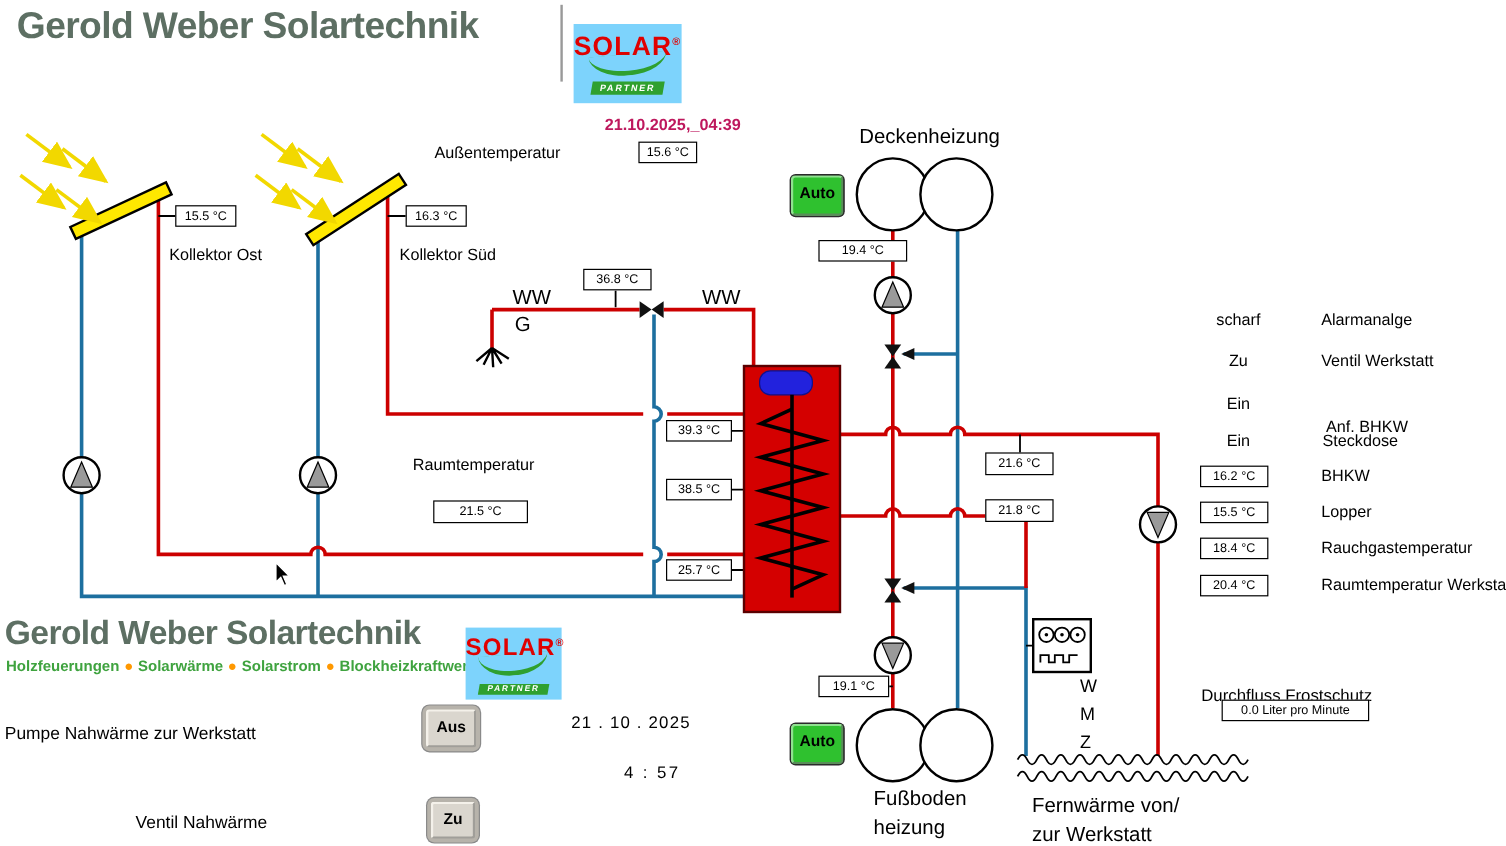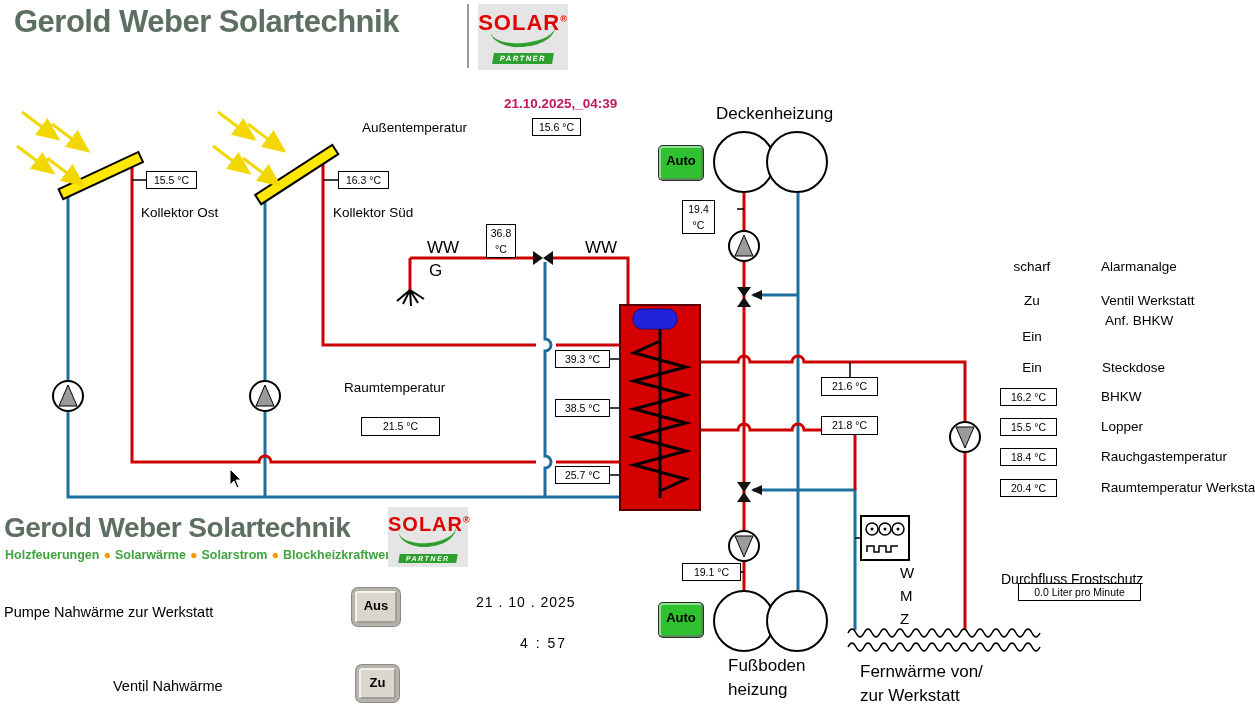--- a/index.html
+++ b/index.html
@@ -10,21 +10,21 @@
   .big{font-size:17px;}
   .med{font-size:13.5px;}
   .sm{font-size:14px;}
   .tbox{position:absolute;background:#fff;border:1px solid #000;font-size:10.5px;
         line-height:16px;text-align:center;z-index:4;box-sizing:border-box;padding:0 2px;}
   .brand-title{position:absolute;font-weight:bold;color:#5d6f63;letter-spacing:-0.5px;
         white-space:nowrap;z-index:3;}
   .tagline{position:absolute;font-weight:bold;color:#3fa33f;white-space:nowrap;z-index:3;}
   .tagline .dot{color:#ff9800;margin:0 4px;}
   .divider{position:absolute;background:#999;z-index:3;}
-  .badge{position:absolute;background:#e5e5e5;text-align:center;z-index:3;}
+  .badge{position:absolute;background:#7dd3fc;text-align:center;z-index:3;margin-top:16px;}
   .badge-solar{color:#e00000;font-weight:800;line-height:1;letter-spacing:1px;}
   .badge-reg{font-size:9px;vertical-align:super;}
   .badge-swoosh{width:72%;height:14px;margin:-5px auto 0;border-bottom:4px solid #2fa02f;
         border-radius:0 0 50% 50% / 0 0 100% 100%;transform:rotate(-5deg);}
   .badge-partner{display:inline-block;background:#2fa02f;color:#fff;font-weight:bold;
         letter-spacing:1.5px;padding:1px 7px;margin-top:2px;transform:skewX(-10deg);}
   .auto-btn{position:absolute;width:40px;height:30px;background:#2fc12f;
         border:2px outset #90e190;border-radius:4px;box-shadow:0 0 0 1px #2a2a2a;
         font-size:13px;font-weight:bold;color:#000;text-align:center;line-height:26px;
         z-index:4;cursor:pointer;}
@@ -183,42 +183,42 @@
   <div class="tbox" style="left:532px;top:118px;width:49px;">15.6 °C</div>
 
   <div class="tbox" style="left:146px;top:171px;width:51px;">15.5 °C</div>
   <div class="lbl med" style="left:141px;top:205px;">Kollektor Ost</div>
   <div class="tbox" style="left:338px;top:171px;width:51px;">16.3 °C</div>
   <div class="lbl med" style="left:333px;top:205px;">Kollektor Süd</div>
 
   <div class="lbl big" style="left:427px;top:238px;">WW</div>
   <div class="lbl big" style="left:429px;top:261px;">G</div>
   <div class="lbl big" style="left:585px;top:238px;">WW</div>
-  <div class="tbox" style="left:486px;top:224px;width:30px;">36.8 °C</div>
+  <div class="tbox" style="left:486px;top:224px;width:57px;">36.8 °C</div>
 
   <div class="lbl big" style="left:716px;top:104px;">Deckenheizung</div>
   <div class="auto-btn" style="left:659px;top:146px;">Auto</div>
-  <div class="tbox" style="left:682px;top:200px;width:33px;">19.4 °C</div>
+  <div class="tbox" style="left:682px;top:200px;width:74px;">19.4 °C</div>
 
   <div class="tbox" style="left:555px;top:350px;width:55px;">39.3 °C</div>
   <div class="tbox" style="left:555px;top:399px;width:55px;">38.5 °C</div>
   <div class="tbox" style="left:555px;top:466px;width:55px;">25.7 °C</div>
 
   <div class="lbl med" style="left:344px;top:380px;">Raumtemperatur</div>
   <div class="tbox" style="left:361px;top:417px;width:79px;height:19px;line-height:17px;">21.5 °C</div>
 
   <div class="tbox" style="left:821px;top:377px;width:57px;height:19px;line-height:17px;">21.6 °C</div>
   <div class="tbox" style="left:821px;top:416px;width:57px;height:19px;line-height:17px;">21.8 °C</div>
 
   <div class="lbl med" style="left:1008px;top:259px;width:48px;text-align:center;">scharf</div>
   <div class="lbl med" style="left:1101px;top:259px;">Alarmanalge</div>
   <div class="lbl med" style="left:1008px;top:293px;width:48px;text-align:center;">Zu</div>
   <div class="lbl med" style="left:1101px;top:293px;">Ventil Werkstatt</div>
   <div class="lbl med" style="left:1008px;top:329px;width:48px;text-align:center;">Ein</div>
-  <div class="lbl med" style="left:1105px;top:313px;">Anf. BHKW</div>
+  <div class="lbl med" style="left:1105px;top:348px;">Anf. BHKW</div>
   <div class="lbl med" style="left:1008px;top:360px;width:48px;text-align:center;">Ein</div>
   <div class="lbl med" style="left:1102px;top:360px;">Steckdose</div>
 
   <div class="tbox" style="left:1000px;top:388px;width:57px;">16.2 °C</div>
   <div class="lbl med" style="left:1101px;top:389px;">BHKW</div>
   <div class="tbox" style="left:1000px;top:418px;width:57px;">15.5 °C</div>
   <div class="lbl med" style="left:1101px;top:419px;">Lopper</div>
   <div class="tbox" style="left:1000px;top:448px;width:57px;">18.4 °C</div>
   <div class="lbl med" style="left:1101px;top:449px;">Rauchgastemperatur</div>
   <div class="tbox" style="left:1000px;top:479px;width:57px;">20.4 °C</div>

